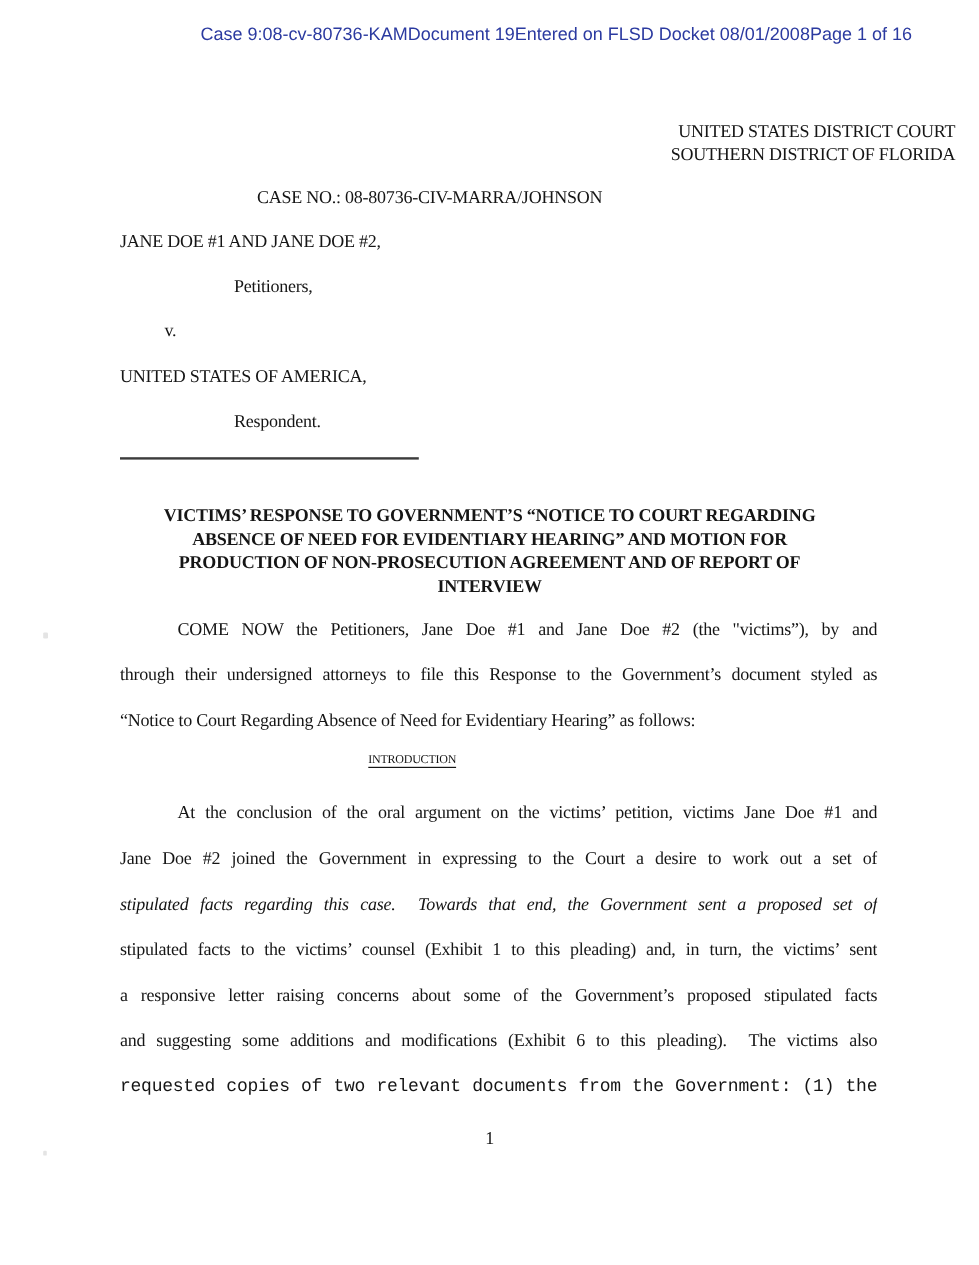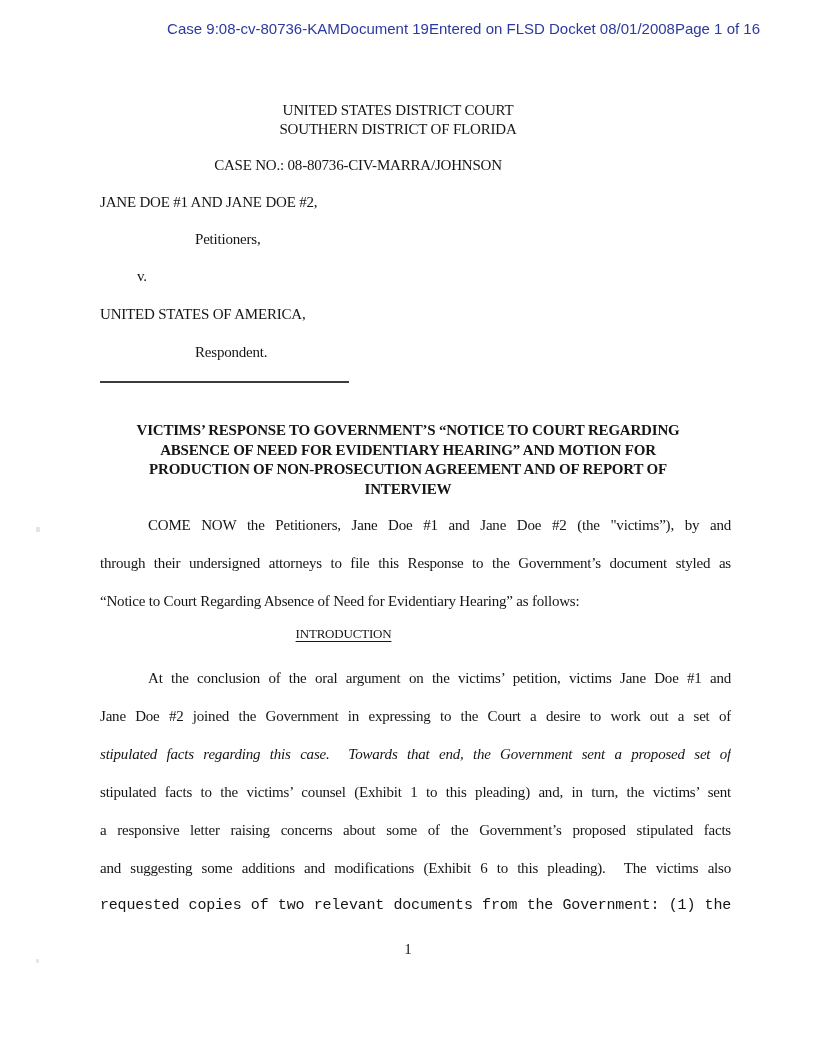--- a/index.html
+++ b/index.html
@@ -14,21 +14,21 @@
     letter-spacing:-0.2px;
   }
   
   .scan-header{
     position:absolute;top:20px;left:56px;width:704px;
     display:flex;justify-content:flex-end;align-items:baseline;
     font-family:"Liberation Sans", sans-serif;font-size:15px;
     color:var(--header-blue);letter-spacing:0;white-space:nowrap;
   }
   
-  .court-heading{position:absolute;top:101px;left:0;width:796px;text-align:center;font-size:15px;line-height:19px;}
+  .court-heading{position:absolute;top:101px;left:0;width:796px;text-align:right;font-size:15px;line-height:19px;}
   .case-number{position:absolute;top:157px;left:0;width:716px;text-align:center;font-size:15px;}
   
   .cap{position:absolute;font-size:15px;line-height:1.15;white-space:nowrap;}
   .cap-petitioner-names{top:194px;left:100px;}
   .cap-petitioners{top:231px;left:195px;}
   .cap-v{top:268px;left:137px;}
   .cap-respondent-name{top:306px;left:100px;}
   .cap-respondent{top:344px;left:195px;}
   .caption-divider{position:absolute;top:381px;left:100px;width:249px;height:2px;background:#3c3c3c;}
   
@@ -36,21 +36,21 @@
   .motion-title div{white-space:nowrap;}
   
   .para{position:absolute;left:100px;width:631px;font-size:15px;}
   .pline{height:38px;line-height:38px;white-space:pre-wrap;overflow:hidden;}
   .jline{text-align:justify;text-align-last:justify;}
   .lline{text-align:left;}
   .indent{text-indent:48px;}
   .para-opening{top:506px;}
   .section-heading{
     position:absolute;top:615px;left:0;width:687px;height:38px;line-height:38px;
-    text-align:center;font-size:13px;text-decoration:underline;text-underline-offset:3px;
+    text-align:center;font-size:10px;text-decoration:underline;text-underline-offset:3px;
   }
   .para-introduction{top:659px;}
   .page-number{position:absolute;top:930px;left:0;width:816px;height:38px;line-height:38px;text-align:center;font-size:15px;}
   
   .speck{position:absolute;background:#d9d9d9;opacity:.7;border-radius:1px;}
   .speck-1{top:527px;left:36px;width:4px;height:5px;}
   .speck-2{top:959px;left:36px;width:3px;height:4px;}
 </style>
 </head>
 <body>

